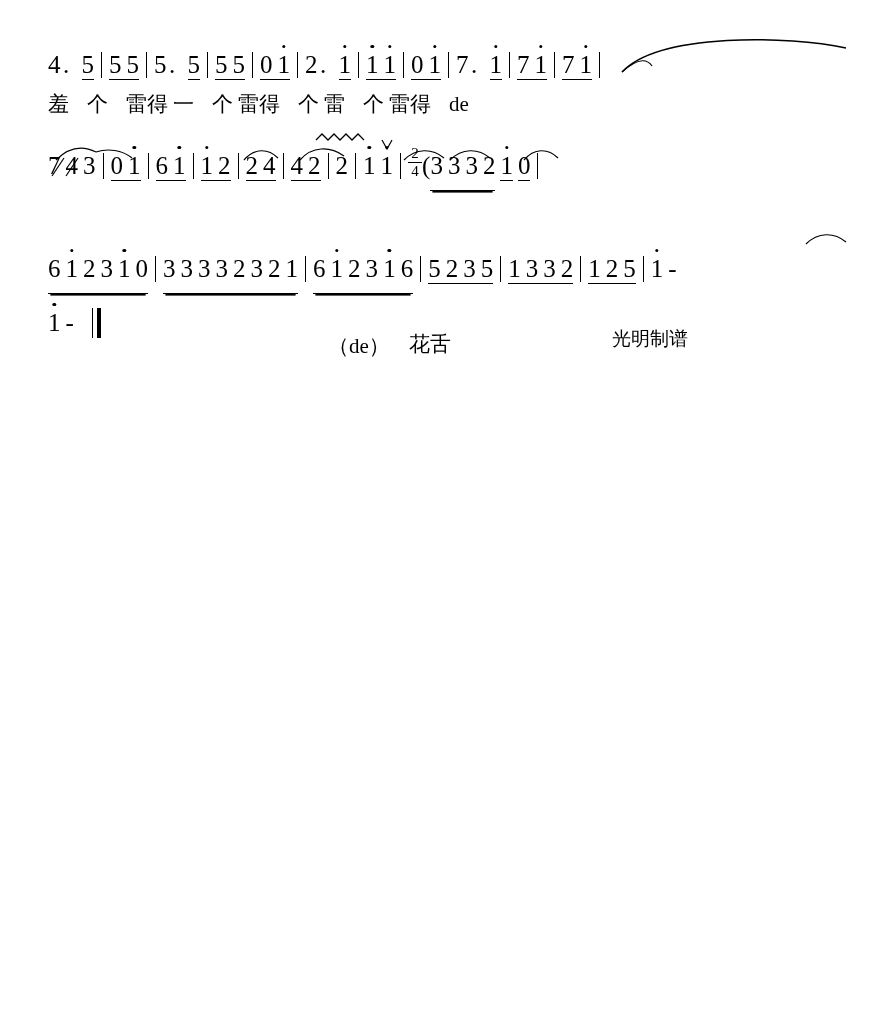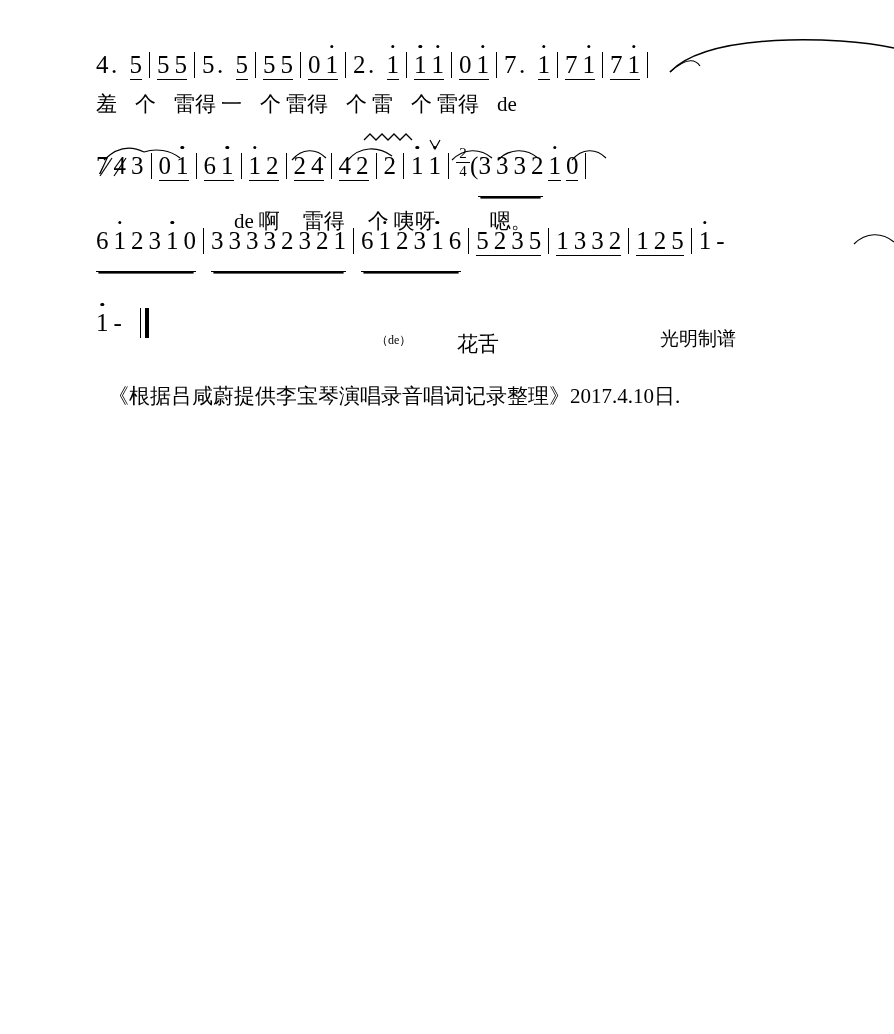--- a/index.html
+++ b/index.html
@@ -13,21 +13,20 @@
     position: relative;
     font-family: "Liberation Serif", serif;
     color: #000000;
     overflow: hidden;
   }
   .sheet {
     position: absolute;
     left: 0; top: 0;
     width: 716px;
     height: 1034px;
-    margin-left: 48px;
   }
 
   
   .row {
     position: absolute;
     left: 48px;
     width: 800px;
     white-space: nowrap;
   }
   .notes {
@@ -59,21 +58,21 @@
     margin: 0 7px;
   }
   .sp { display: inline-block; width: 10px; }
   .sp-s { display: inline-block; width: 5px; }
   .sp-l { display: inline-block; width: 18px; }
 
   
   .u1 { border-bottom: 1.6px solid #000; padding-bottom: 2px; }
   .u2 {
     border-bottom: 1.6px solid #000;
-    padding-bottom: 18px;
+    padding-bottom: 12px;
     box-shadow: 0 4px 0 -2.4px #000;
   }
 
   
   .dot-up::after {
     content: "";
     position: absolute;
     left: 50%;
     top: -7px;
     width: 3.4px; height: 3.4px;
@@ -126,21 +125,21 @@
     pointer-events: none;
   }
 
   .tail-text {
     position: absolute;
     font-family: "Liberation Serif", serif;
     white-space: nowrap;
   }
   .credit { font-size: 19px; }
   .flower { font-size: 21px; }
-  .de-paren { font-size: 12px; }
+  .de-paren { font-size: 21px; }
   .source {
     position: absolute;
     font-size: 21px;
     white-space: nowrap;
   }
 </style>
 </head>
 <body>
 
 <div class="sheet">
@@ -173,36 +172,32 @@
 
     <path d="M 382 140 l 5 9 l 5 -9" stroke="#000" stroke-width="1.2" fill="none"></path>
 
     <path d="M 806 244 C 818 232, 834 232, 846 242" stroke="#000" stroke-width="1.2" fill="none"></path>
   </svg>
 
   <div class="row" style="top:146px;">
     <div class="notes">
       <span class="n">7</span><span class="sp-s"></span><span class="n">4</span><span class="sp-s"></span><span class="n">3</span><span class="bar"></span><span class="n u1">0 <span class="n dot-up">1</span></span><span class="bar"></span><span class="n u1">6 <span class="n dot-up">1</span></span><span class="bar"></span><span class="n u1"><span class="n dot-up">1</span> 2</span><span class="bar"></span><span class="n u1">2 4</span><span class="bar"></span><span class="n u1">4 2</span><span class="bar"></span><span class="n">2</span><span class="bar"></span><span class="n dot-up">1</span><span class="sp-s"></span><span class="n dot-up">1</span><span class="bar"></span><span class="timesig"><span class="tnum">2</span><span class="tden">4</span></span><span class="n">(</span><span class="n u2">3 3 3 2</span><span class="sp-s"></span><span class="n u1 dot-up">1</span><span class="sp-s"></span><span class="n u1">0</span><span class="bar"></span>
     </div>
-    <div class="lyrics" style="margin-top:14px; padding-left:138px;">
-      <span>de</span><span class="sp-s"></span><span>啊</span><span class="sp-l"></span><span class="sp-s"></span><span>雷得</span><span class="sp-l"></span><span class="sp-s"></span><span>个</span><span class="sp-s"></span><span>咦呀</span><span class="sp-l"></span><span class="sp-l"></span><span class="sp-l"></span><span>嗯。</span>
-    </div>
-  </div>
-
-  <div class="row" style="top:228px;">
+  </div>
+
+  <div class="row" style="top:256px;">
     <div class="notes">
       <span class="n u2">6 <span class="n dot-up">1</span> 2 3 <span class="n dot-up">1</span> 0</span><span class="bar"></span><span class="n u2">3 3 3 3 2 3 2 1</span><span class="bar"></span><span class="n u2">6 <span class="n dot-up">1</span> 2 3 <span class="n dot-up">1</span> 6</span><span class="bar"></span><span class="n u1">5 2 3 5</span><span class="bar"></span><span class="n u1">1 3 3 2</span><span class="bar"></span><span class="n u1">1 2 5</span><span class="bar"></span><span class="n dot-up">1</span><span class="sp-s"></span><span class="n">-</span>
     </div>
   </div>
 
   <div class="row" style="top:308px;">
     <div class="notes">
       <span class="n dot-up">1</span><span class="sp-s"></span><span class="n">-</span><span class="sp-l"></span><span class="endbar"><i class="thin"></i><i class="thick"></i></span>
     </div>
   </div>
 
   <div class="tail-text de-paren" style="left:328px; top:332px;">（de）</div>
   <div class="tail-text flower" style="left:409px; top:330px;">花舌</div>
   <div class="tail-text credit" style="left:612px; top:326px;">光明制谱</div>
 
-  <div class="source" style="left:60px; top:382px;">《根据吕咸蔚提供李宝琴演唱录音唱词记录整理》2017.4.10日.</div>
 
 </div>
 
 </body></html>

